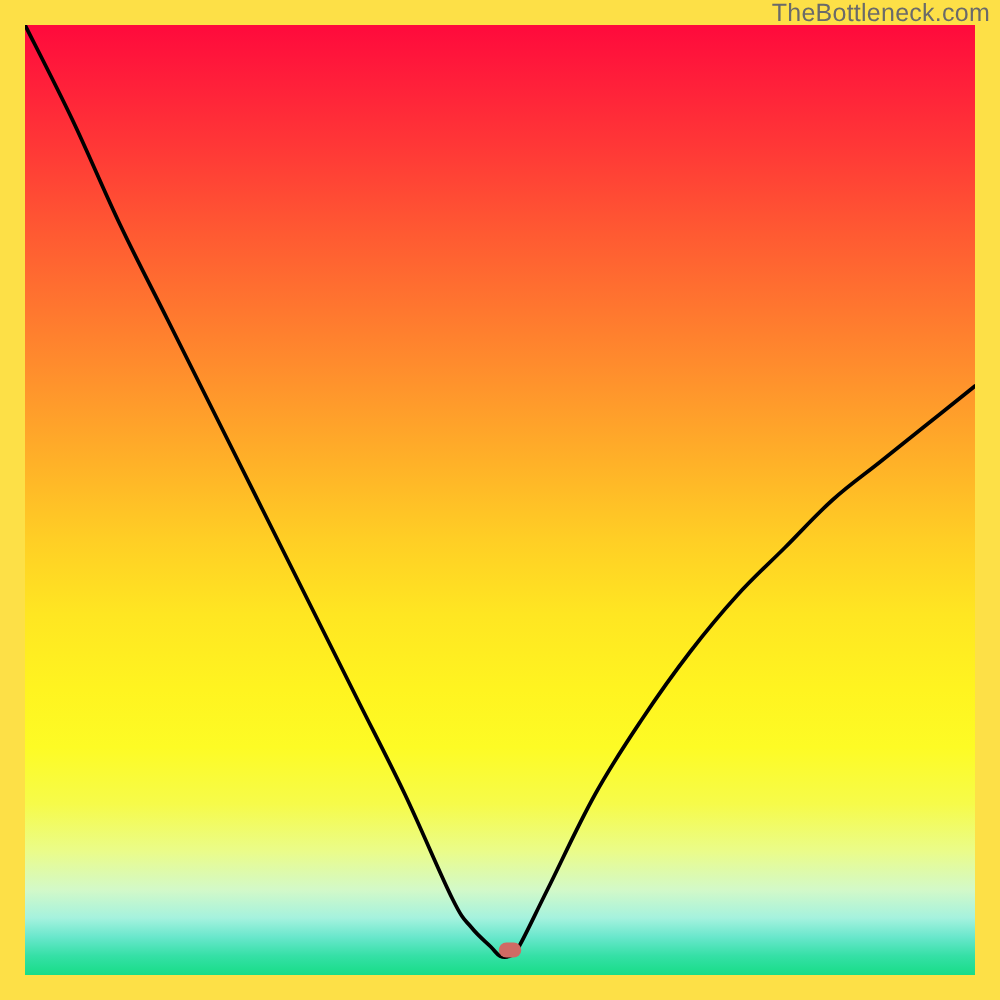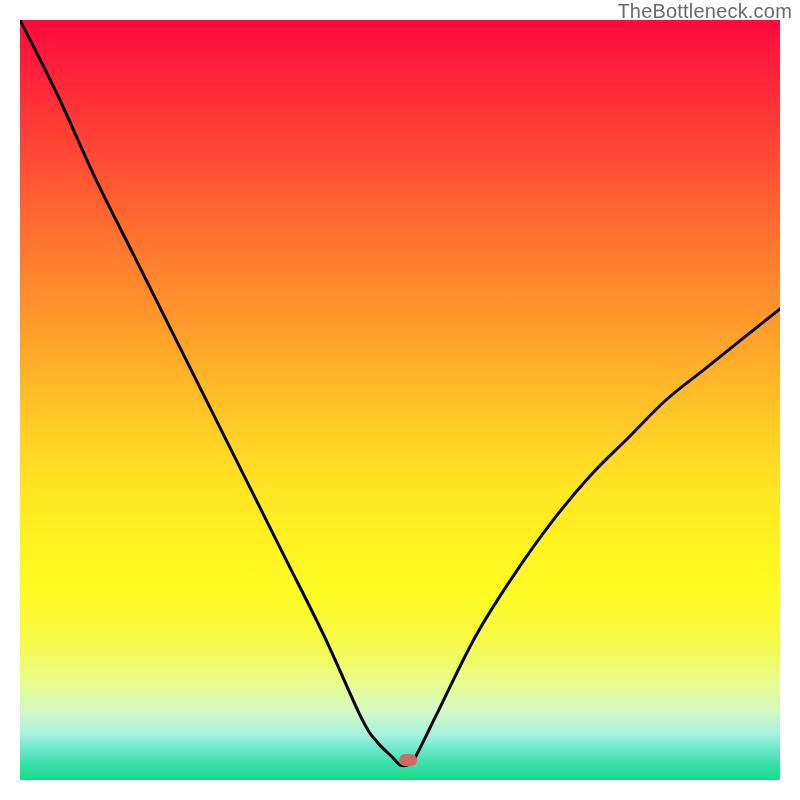--- a/index.html
+++ b/index.html
@@ -8,21 +8,21 @@
     width: 800px;
     height: 800px;
     overflow: hidden;
     background: #000;
     font-family: Arial, Helvetica, sans-serif;
   }
   .frame {
     position: relative;
     width: 800px;
     height: 800px;
-    background: #ffffff;
+    background: #fde047;
   }
   .plot-area {
     position: absolute;
     left: 20px;
     top: 20px;
     width: 760px;
     height: 760px;
     overflow: hidden;
   }
   .gradient {

